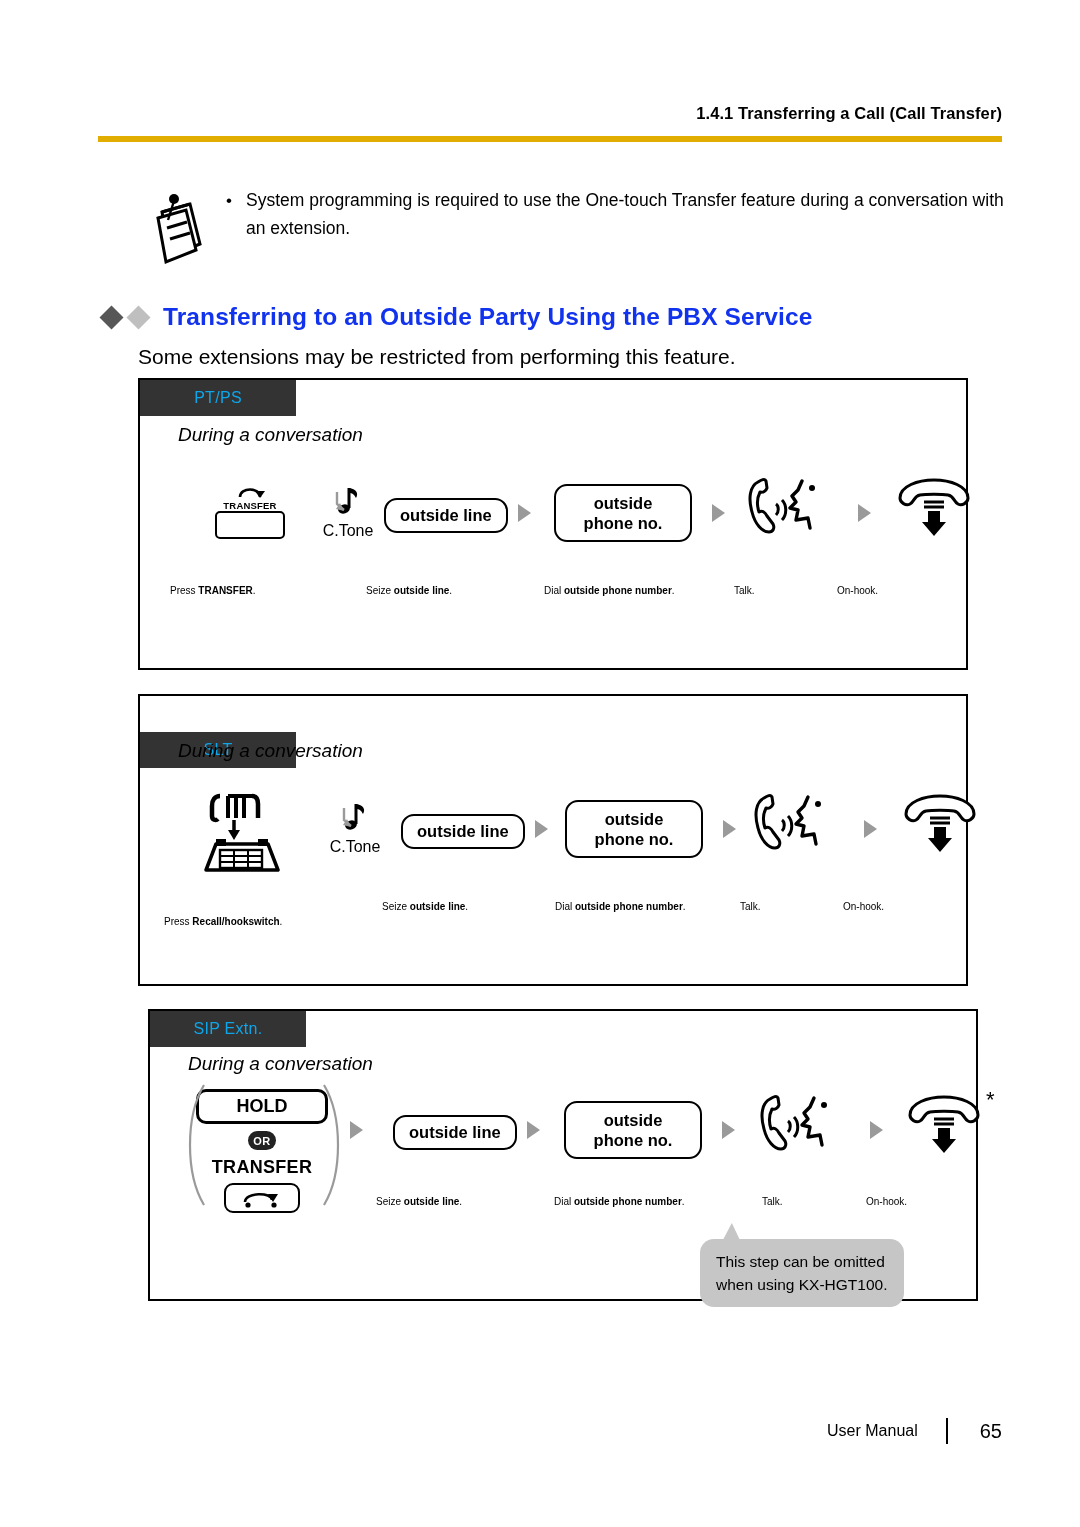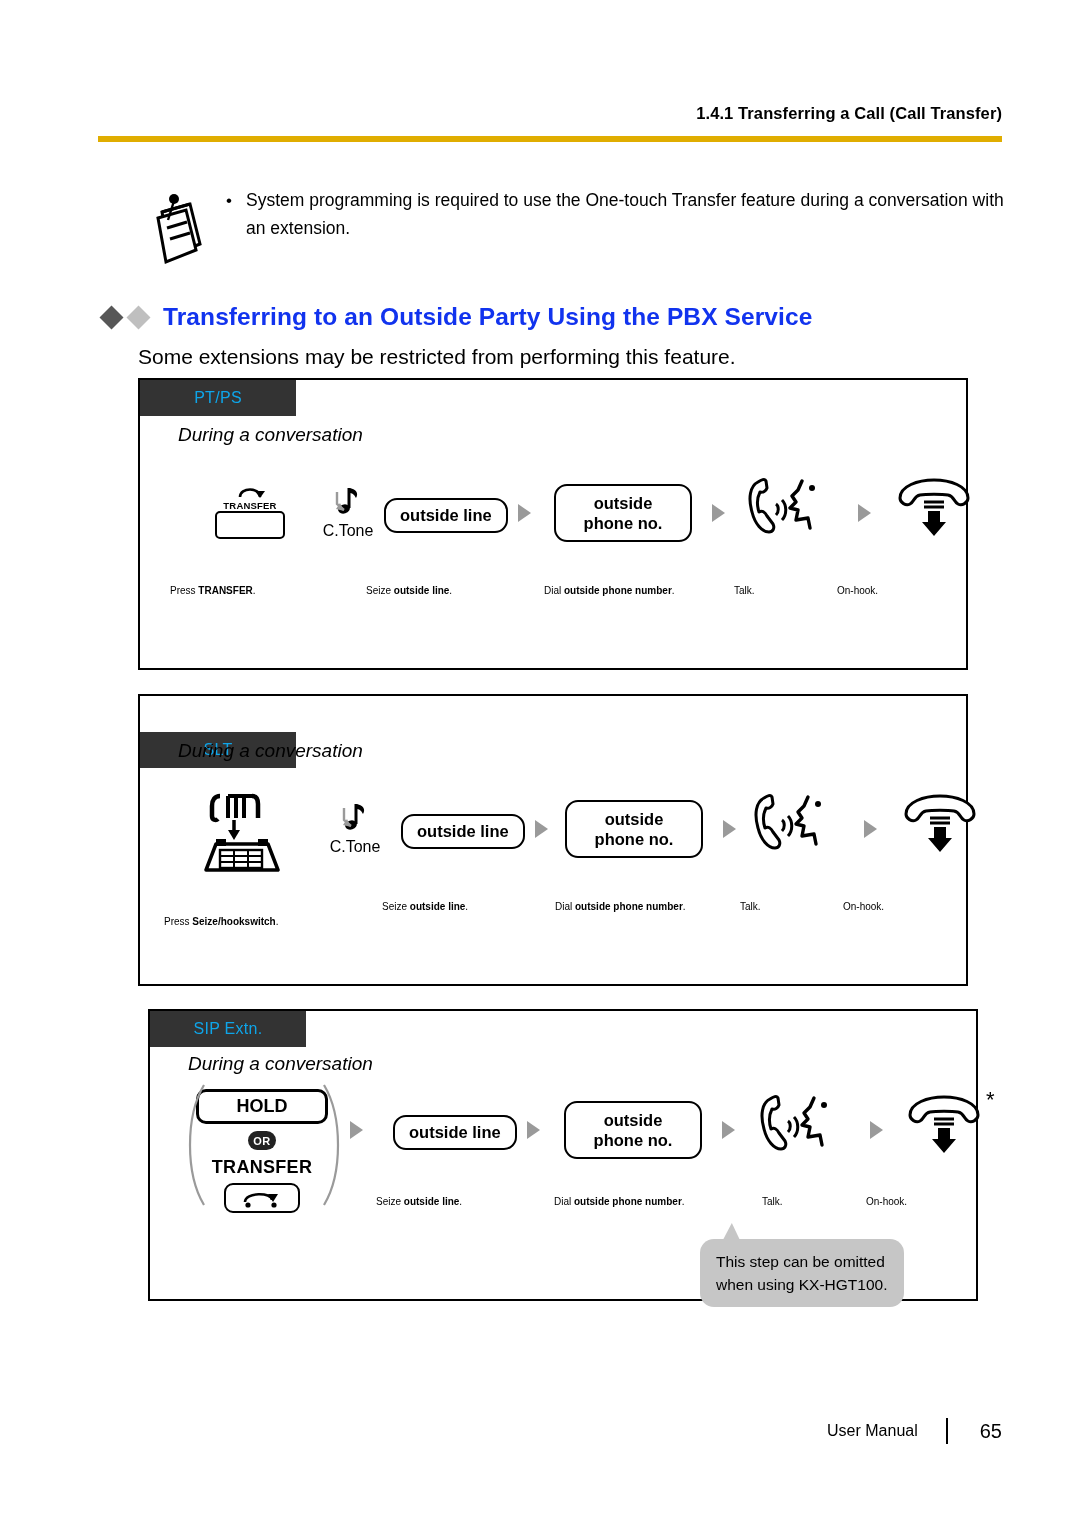--- a/index.html
+++ b/index.html
@@ -285,21 +285,21 @@
 
     <div class="step" style="left:754px;top:98px;">
       <svg width="92" height="60" viewBox="0 0 92 60">
         <path d="M12 20 C12 8, 30 2, 46 2 C62 2, 80 8, 80 20 C80 25, 74 28, 70 26 C66 24, 66 18, 60 17 C54 16, 38 16, 32 17 C26 18, 26 24, 22 26 C18 28, 12 25, 12 20 Z" fill="#fff" stroke="#000" stroke-width="3" stroke-linejoin="round"></path>
         <line x1="36" y1="24" x2="56" y2="24" stroke="#000" stroke-width="3"></line>
         <line x1="36" y1="29" x2="56" y2="29" stroke="#000" stroke-width="3"></line>
         <path d="M40 33 L52 33 L52 44 L58 44 L46 58 L34 44 L40 44 Z" fill="#000"></path>
       </svg>
     </div>
 
-    <div class="cap" style="left:24px;top:215px;width:240px;"><span>Press </span><b>Seize/hookswitch</b><span>.</span></div>
+    <div class="cap" style="left:24px;top:215px;width:240px;"><span>Press </span><b>Recall/hookswitch</b><span>.</span></div>
     <div class="cap" style="left:242px;top:200px;width:200px;"><span>Seize </span><b>outside line</b><span>.</span></div>
     <div class="cap" style="left:415px;top:200px;width:160px;"><span>Dial </span><b>outside phone number</b><span>.</span></div>
     <div class="cap" style="left:600px;top:200px;width:90px;"><span>Talk.</span></div>
     <div class="cap" style="left:703px;top:200px;width:110px;"><span>On-hook.</span></div>
   </div>
 
   <div class="pbox" style="left:138px;top:1009px;width:826px;height:288px;margin-left:10px;">
     <div class="ptab" style="width:156px;">SIP Extn.</div>
     <div class="during" style="top:42px;">During a conversation</div>
 

